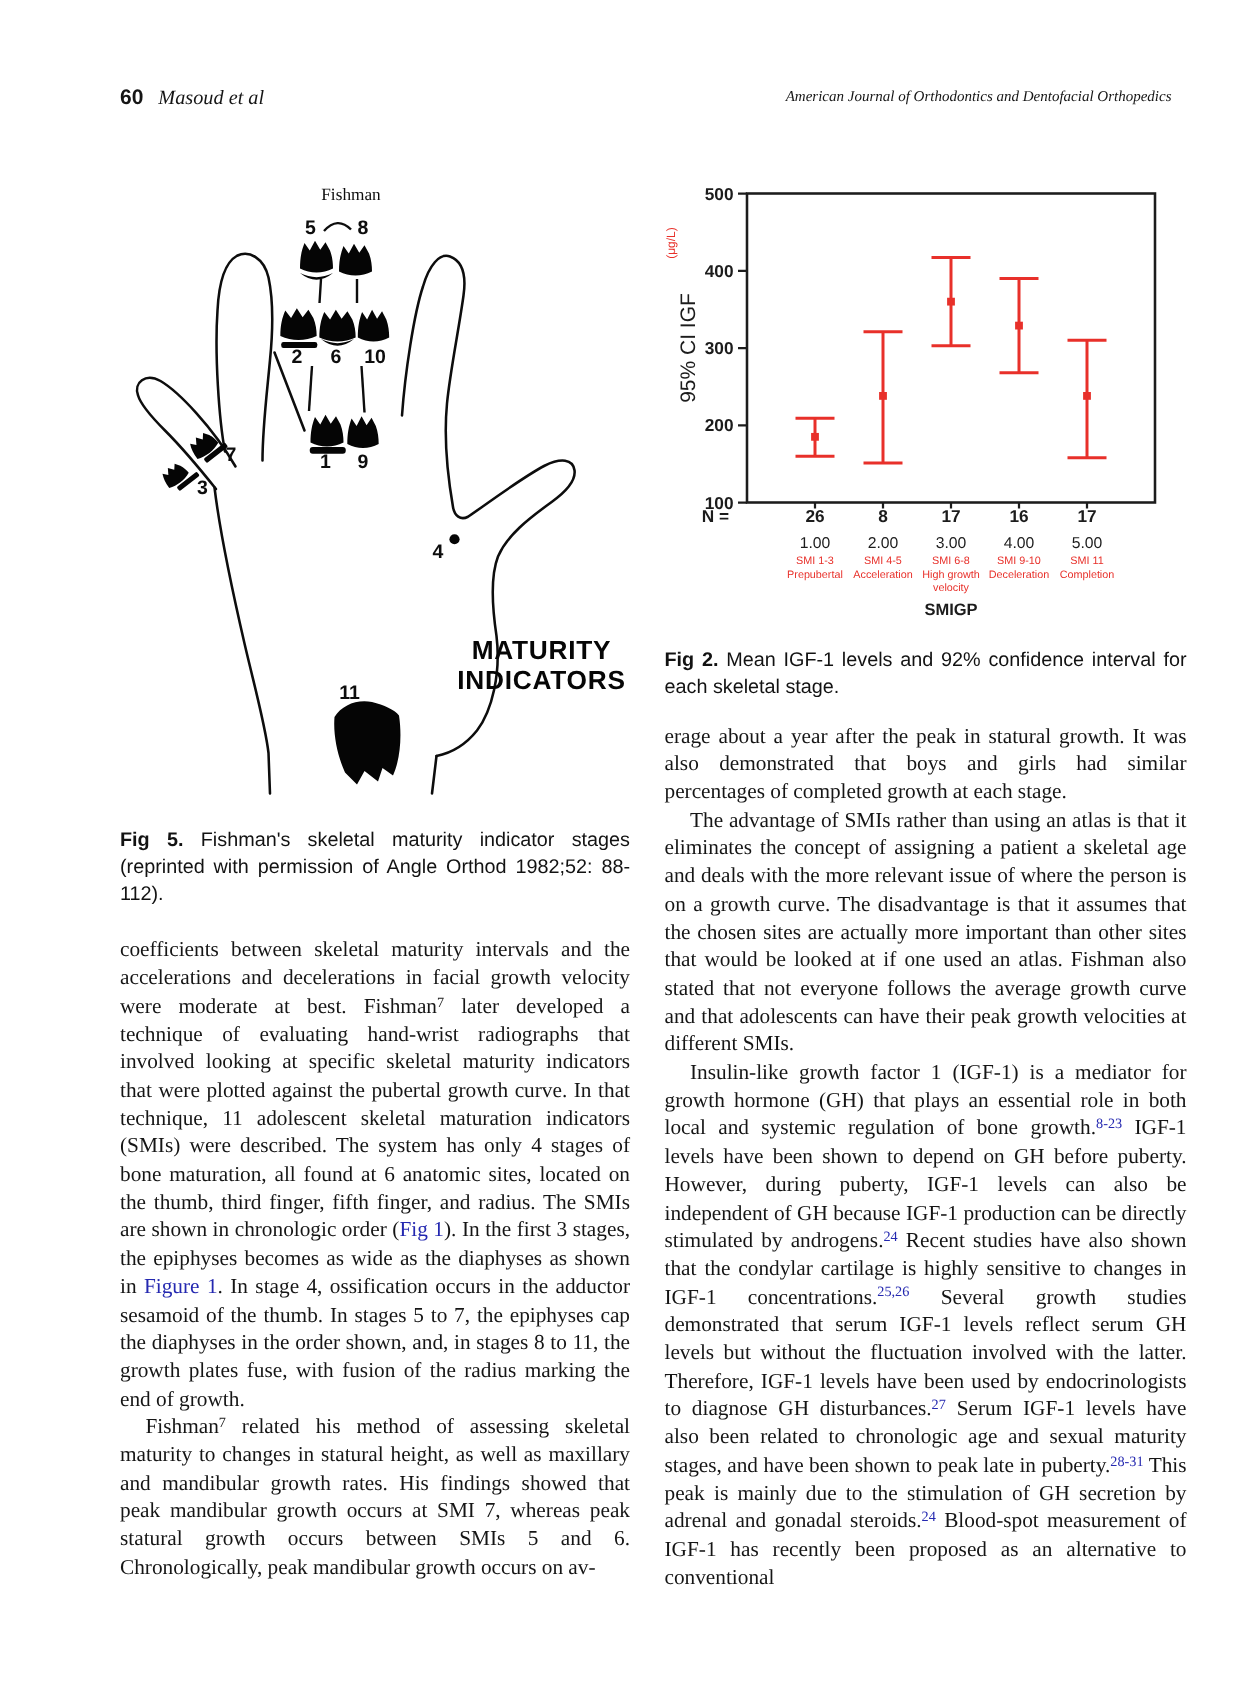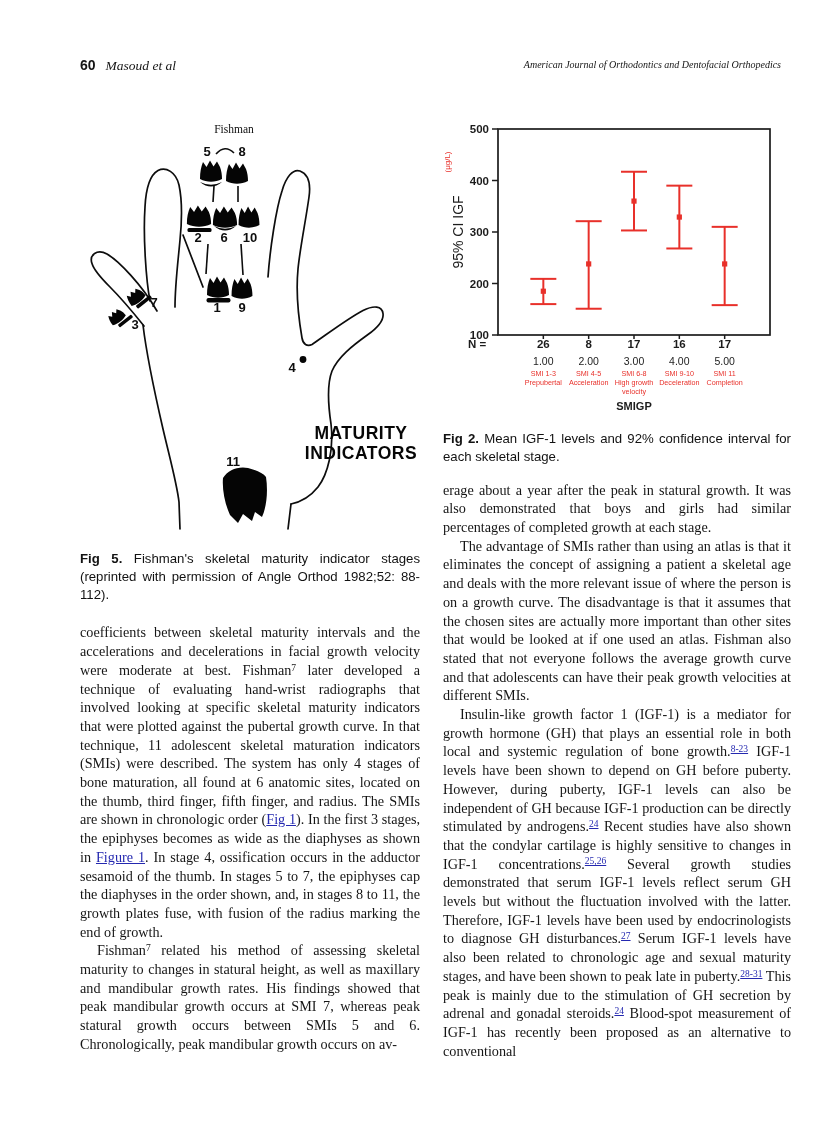--- a/index.html
+++ b/index.html
@@ -12,21 +12,21 @@
   .columns{display:flex;gap:23px;margin-top:34px;justify-content:space-between;}
   .col-left{width:340px;flex:0 0 340px;}
   .col-right{width:348px;flex:0 0 348px;}
   figure{margin:0;}
   .caption{font-family:"Liberation Sans","DejaVu Sans",sans-serif;font-size:13.2px;line-height:17.8px;text-align:justify;color:#121212;}
   .b{font-weight:bold;}
   .bodytext{font-size:14.2px;line-height:18.7px;text-align:justify;}
   .para{margin:0;padding:0;}
   .para.indent{text-indent:17px;}
   .sup,.suplink{font-size:9.5px;position:relative;top:-0.45em;line-height:0;}
-  .link,.suplink{color:#2428b0;text-decoration:underline;}
+  .link,.suplink{color:#2428b0;}
   #fig1-caption{margin-top:6px;}
   #left-col{margin-top:20px;}
   #chart{margin-top:2px;}
   #fig2-caption{margin-top:12px;}
   #right-col{margin-top:15px;}
   svg text{font-family:"Liberation Sans","DejaVu Sans",sans-serif;}
   .hand-serif{font-family:"Liberation Serif","DejaVu Serif",serif;}
 </style>
 </head>
 <body>

